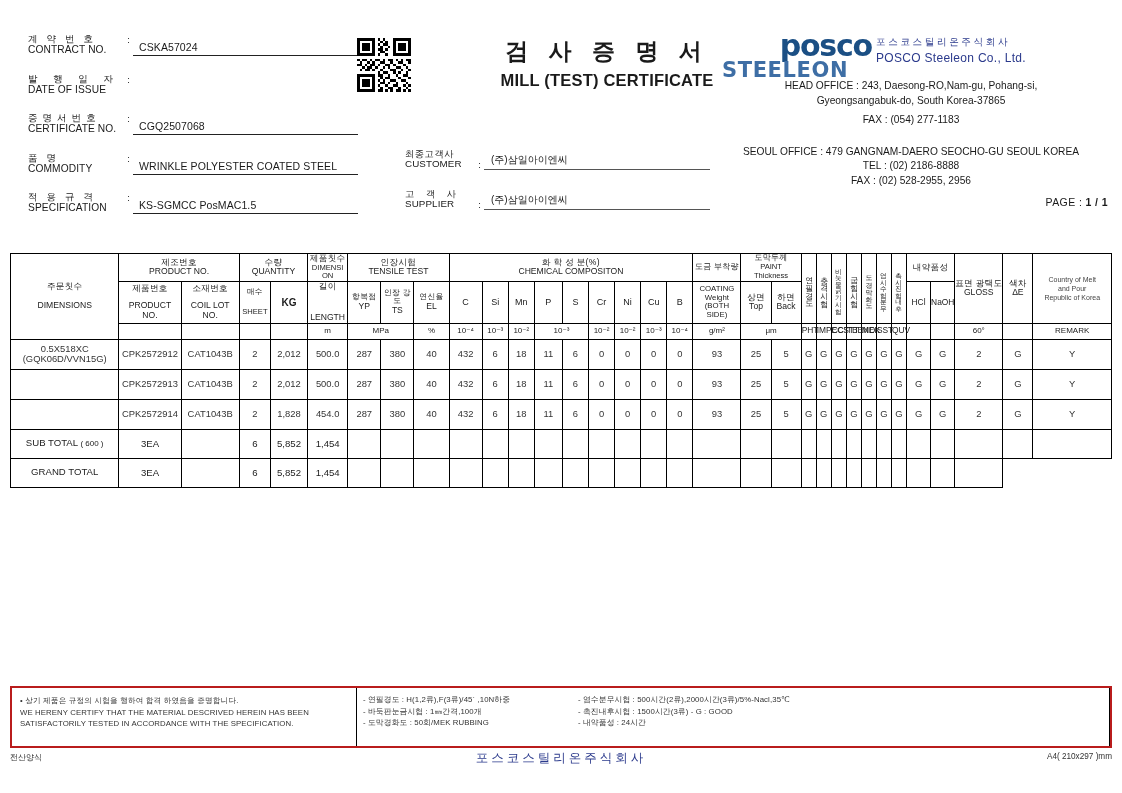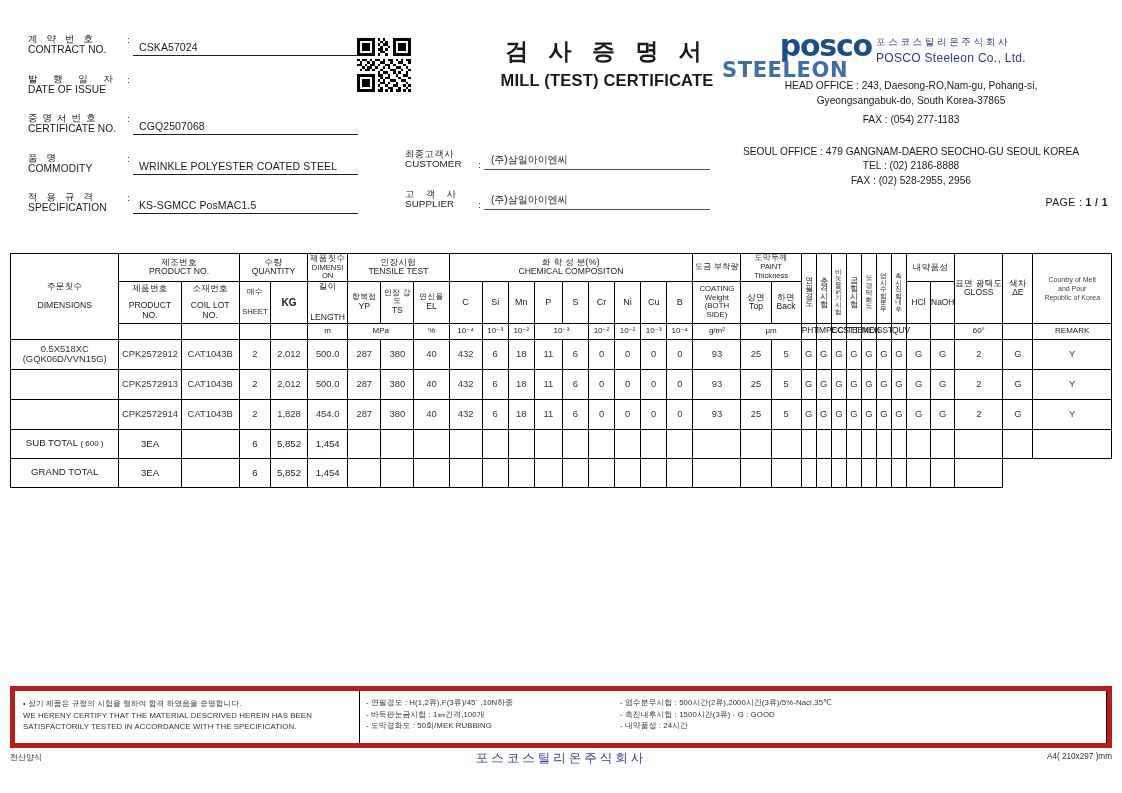--- a/index.html
+++ b/index.html
@@ -77,27 +77,27 @@
   .drow td{height:29px;font-size:9.4px;color:#333;}
   .num{text-align:right;padding-right:5px;}
   .ctr{text-align:center;}
   .lft{text-align:left;padding-left:7px;}
   .dimcell{font-size:8.6px;line-height:12px;vertical-align:top;padding-top:4px;color:#333;}
   .totrow td{height:28px;font-size:9.6px;color:#222;}
   .totlabel{text-align:left;padding-left:6px;font-size:9.6px;}
   .totlabel .sm{font-size:8px;}
 
   
-  .foot{position:absolute;left:10px;top:686px;width:1102px;border:5px solid #b91c1c;height:62px;
+  .foot{position:absolute;left:10px;top:686px;width:1102px;border:2px solid #b91c1c;height:62px;
         box-sizing:border-box;display:flex;}
   .f1{width:345px;border-right:1px solid #000;padding:8px 6px 0 8px;box-sizing:border-box;}
   .f1 .l1{font-size:7.6px;color:#333;letter-spacing:.2px;margin-bottom:2px;}
   .f1 .l2{font-size:7.8px;color:#333;line-height:10.5px;letter-spacing:.1px;}
   .f2{flex:1;border-right:1px solid #000;padding:6px 0 0 6px;box-sizing:border-box;position:relative;}
-  .f2 .cols{display:flex;gap:39px;}
+  .f2 .cols{display:flex;}
   .f2 .cl{width:215px;}
   .f2 .cr{flex:1;}
   .f2 .li{font-size:7.8px;color:#333;line-height:11.5px;letter-spacing:.1px;white-space:nowrap;}
   .f2 .note{font-size:7.8px;color:#333;margin-top:5px;letter-spacing:.1px;}
   .f3{width:216px;box-sizing:border-box;position:relative;}
   .sigline{position:absolute;left:22px;bottom:18px;width:170px;border-bottom:1px solid #333;}
   .sig{position:absolute;left:40px;bottom:20px;font-size:17px;color:#2f3e8f;
        font-family:"Liberation Serif",serif;font-style:italic;letter-spacing:.5px;}
   .f3bot{position:absolute;left:0;bottom:0;width:100%;border-top:1px solid #000;
          text-align:center;font-size:8.6px;color:#333;padding:2px 0 3px;box-sizing:border-box;}

